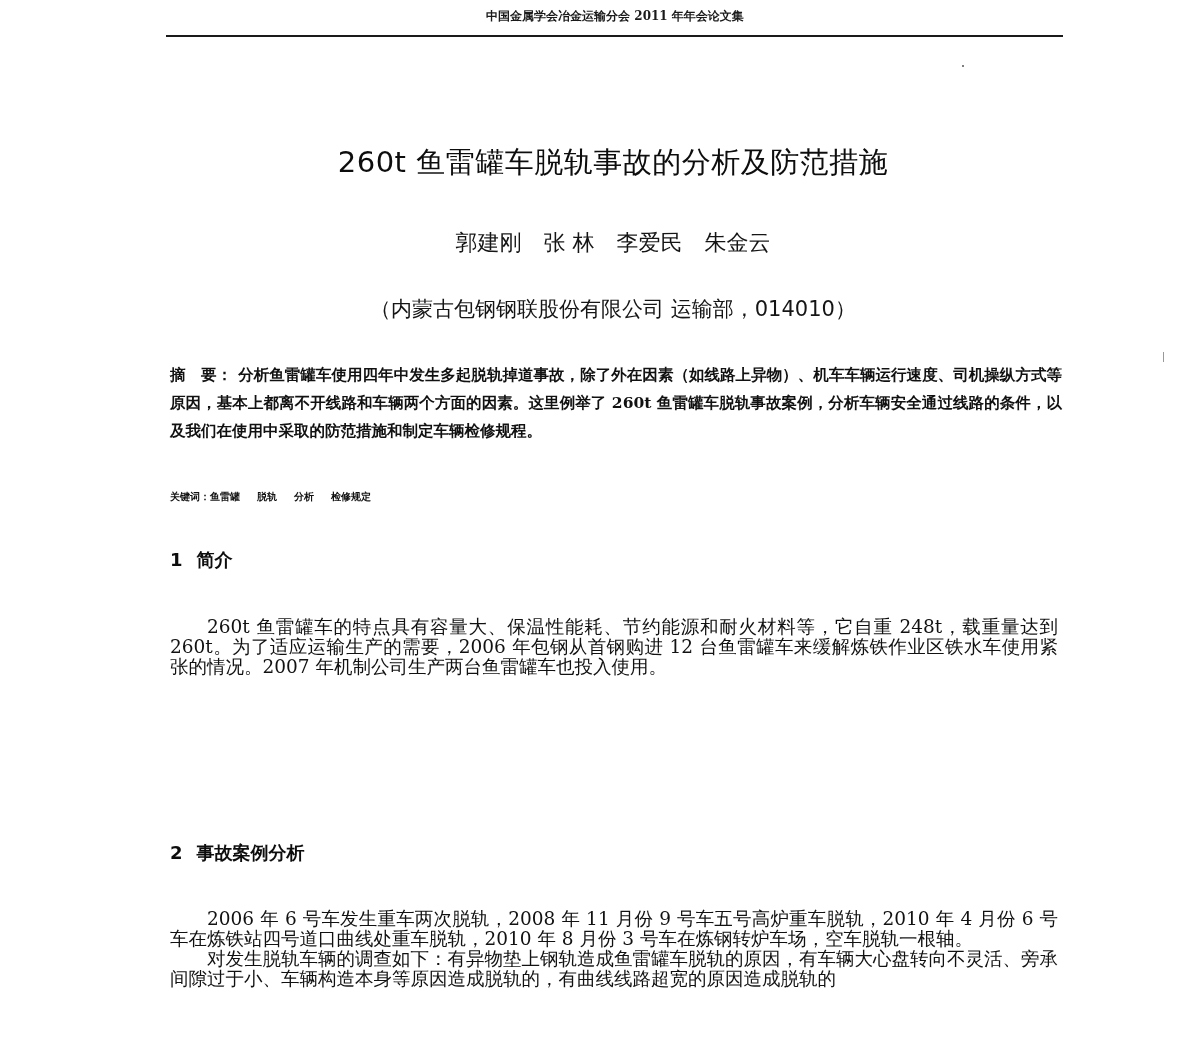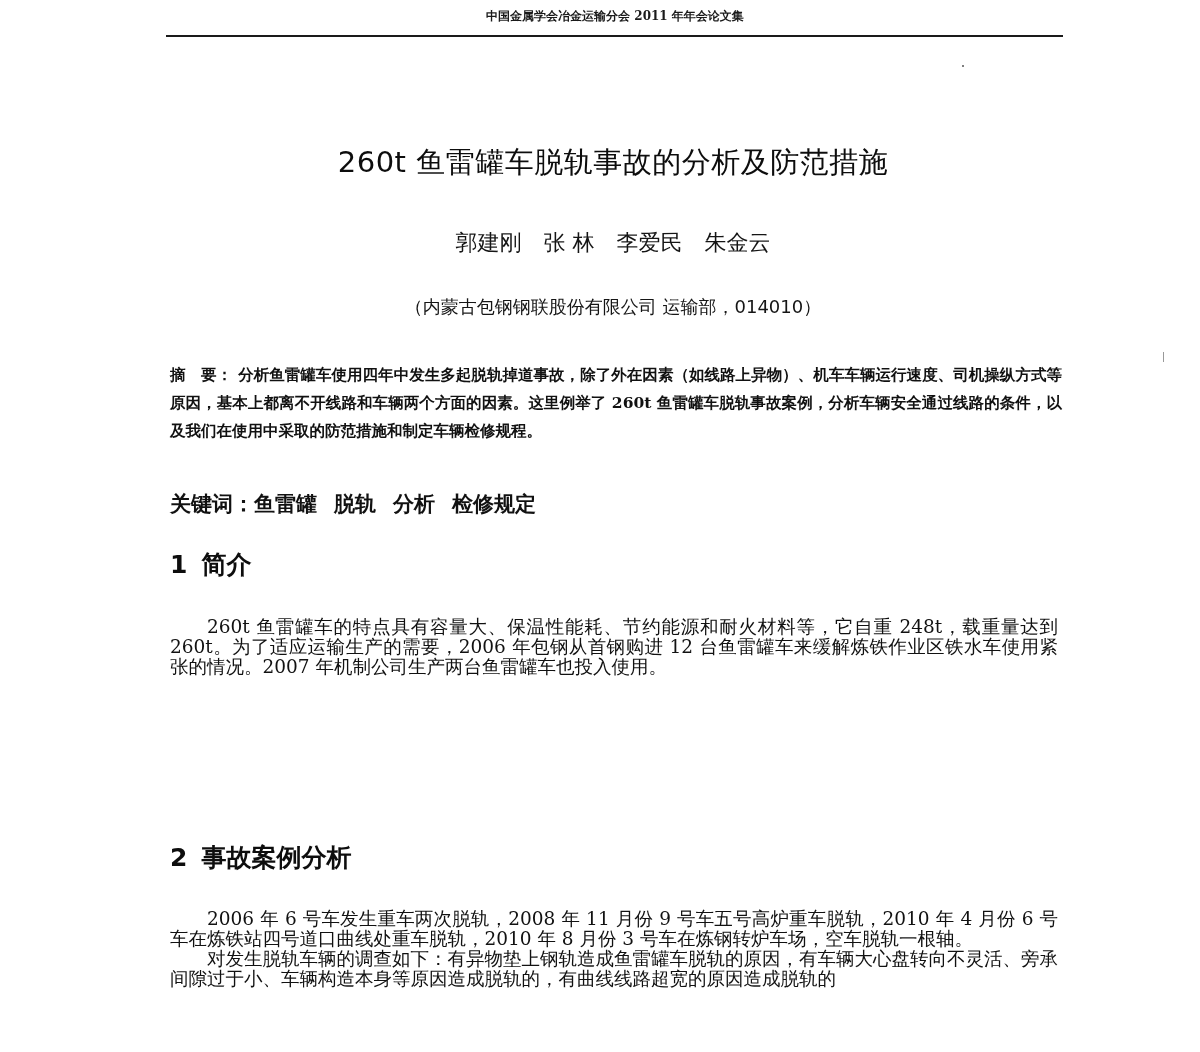--- a/index.html
+++ b/index.html
@@ -81,21 +81,21 @@
     word-spacing: 0;
   }
   .authors span { margin: 0 11px; }
   .affiliation {
     position: absolute;
     left: 160px;
     width: 906px;
     top: 295px;
     text-align: center;
     font-family: "DejaVu Sans", sans-serif;
-    font-size: 18px;
+    font-size: 21px;
     color: #151515;
   }
   .abstract {
     position: absolute;
     left: 170px;
     width: 892px;
     top: 361px;
     font-family: "DejaVu Serif", serif;
     font-size: 15.5px;
     line-height: 28px;
@@ -106,34 +106,34 @@
   .abstract .label {
     font-family: "DejaVu Sans", sans-serif;
     font-weight: bold;
     margin-right: 6px;
   }
   .keywords {
     position: absolute;
     left: 170px;
     top: 490px;
     font-family: "DejaVu Serif", serif;
-    font-size: 21px;
+    font-size: 10px;
     color: #111;
     font-weight: bold;
   }
   .keywords .label {
     font-family: "DejaVu Sans", sans-serif;
   }
   .keywords .kw { margin-right: 17px; }
   .section-heading {
     position: absolute;
     left: 170px;
     font-family: "DejaVu Sans", sans-serif;
     font-weight: bold;
-    font-size: 25px;
+    font-size: 18px;
     color: #0d0d0d;
   }
   .section-heading .num { margin-right: 14px; }
   .body-text {
     position: absolute;
     left: 170px;
     width: 888px;
     font-family: "DejaVu Serif", serif;
     font-size: 18.5px;
     line-height: 20px;

